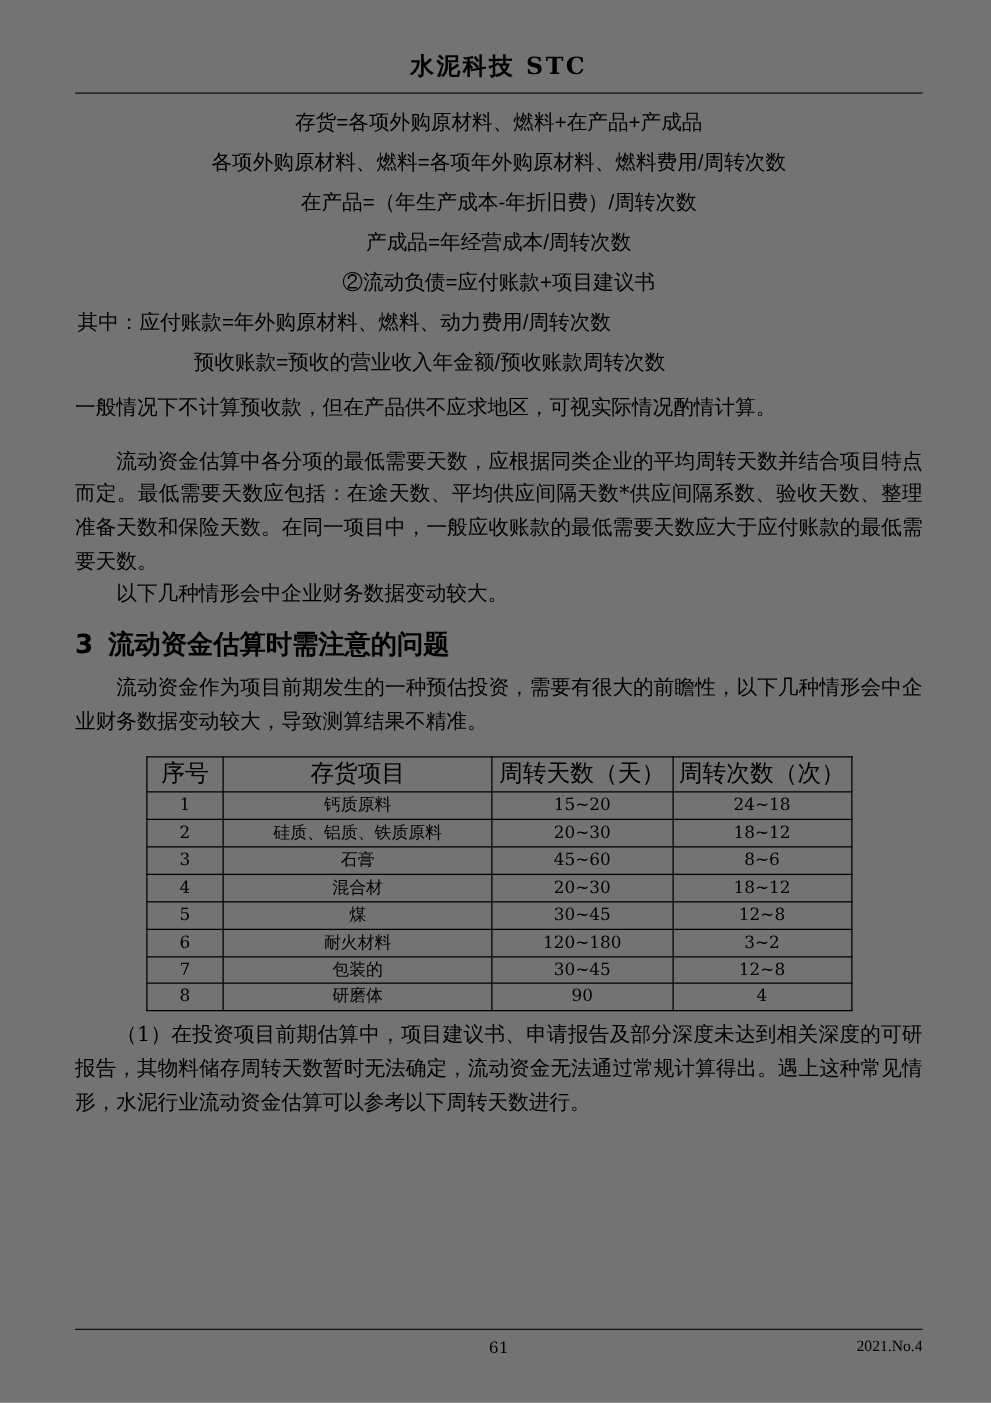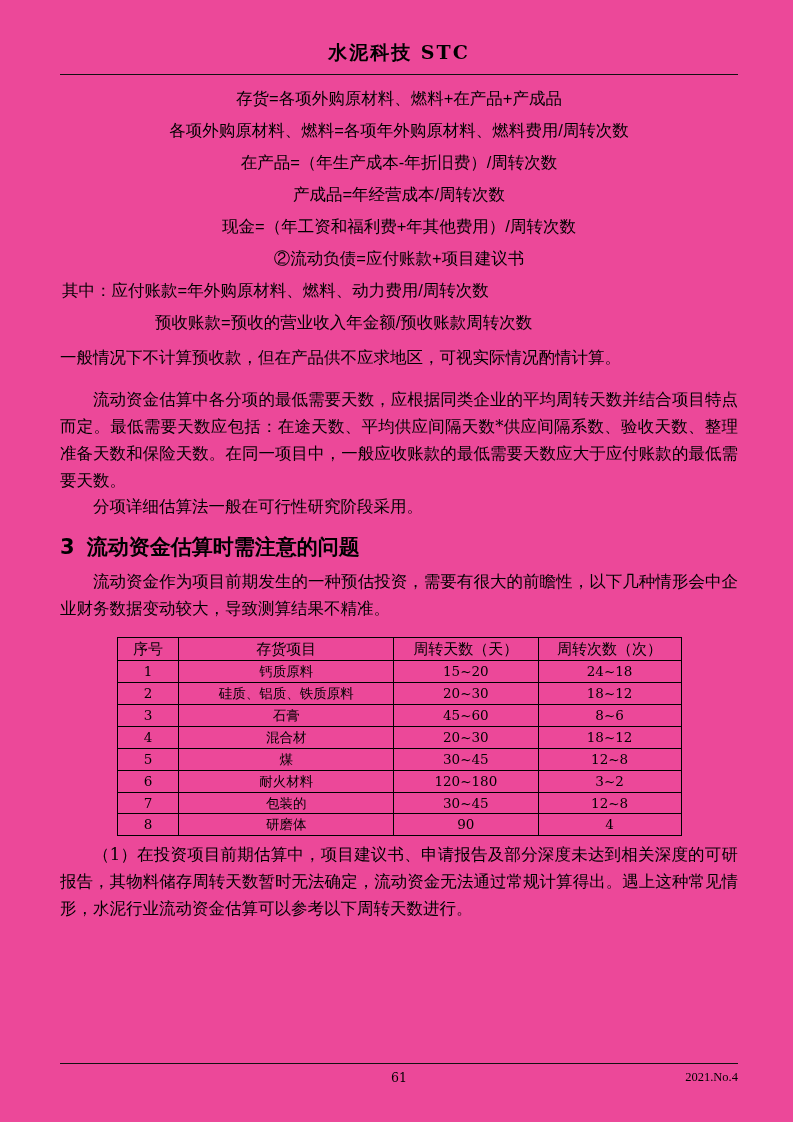--- a/index.html
+++ b/index.html
@@ -10,21 +10,21 @@
     width: 793px;
     height: 1122px;
     background: #f2f1ef;
     font-family: "Liberation Serif", serif;
     color: #000;
   }
   .page {
     position: relative;
     width: 793px;
     height: 1122px;
-    background: #ec4899;
+    background: #737373;
     box-sizing: border-box;
     overflow: hidden;
   }
   .page-inner {
     position: absolute;
     left: 60px;
     right: 55px;
     top: 40px;
     bottom: 40px;
   }
@@ -91,21 +91,21 @@
   }
   table.data th, table.data td {
     border: 1px solid #000;
     text-align: center;
     font-size: 13.5px;
     padding: 2px 2px;
     line-height: 1.25;
     font-weight: normal;
   }
   table.data th {
-    font-size: 15px;
+    font-size: 19px;
   }
   table.data col.c0 { width: 62px; }
   table.data col.c1 { width: 215px; }
   table.data col.c2 { width: 145px; }
   table.data col.c3 { width: 143px; }
   
   .footer {
     position: absolute;
     left: 60px;
     right: 55px;
@@ -141,31 +141,30 @@
 
     <div class="header">
       <div class="header-title">水泥科技  STC</div>
     </div>
     <div class="header-rule"></div>
 
     <div class="formula">存货=各项外购原材料、燃料+在产品+产成品</div>
     <div class="formula">各项外购原材料、燃料=各项年外购原材料、燃料费用/周转次数</div>
     <div class="formula">在产品=（年生产成本-年折旧费）/周转次数</div>
     <div class="formula">产成品=年经营成本/周转次数</div>
-    <div class="formula">现金=（年工资和福利费+年其他费用）/周转次数</div>
     <div class="formula">②流动负债=应付账款+项目建议书</div>
 
     <div class="formula indent-left">其中：应付账款=年外购原材料、燃料、动力费用/周转次数</div>
     <div class="formula left-mid">预收账款=预收的营业收入年金额/预收账款周转次数</div>
     <div class="para">一般情况下不计算预收款，但在产品供不应求地区，可视实际情况酌情计算。</div>
 
     <div class="spacer-12"></div>
 
     <div class="para indent">流动资金估算中各分项的最低需要天数，应根据同类企业的平均周转天数并结合项目特点而定。最低需要天数应包括：在途天数、平均供应间隔天数*供应间隔系数、验收天数、整理准备天数和保险天数。在同一项目中，一般应收账款的最低需要天数应大于应付账款的最低需要天数。</div>
-    <div class="para indent">分项详细估算法一般在可行性研究阶段采用。</div>
+    <div class="para indent">以下几种情形会中企业财务数据变动较大。</div>
 
     <div class="section-heading">
       <span class="num">3</span><span>流动资金估算时需注意的问题</span>
     </div>
 
     <div class="para indent">流动资金作为项目前期发生的一种预估投资，需要有很大的前瞻性，以下几种情形会中企业财务数据变动较大，导致测算结果不精准。</div>
 
     <table class="data">
       <colgroup>
         <col class="c0">

